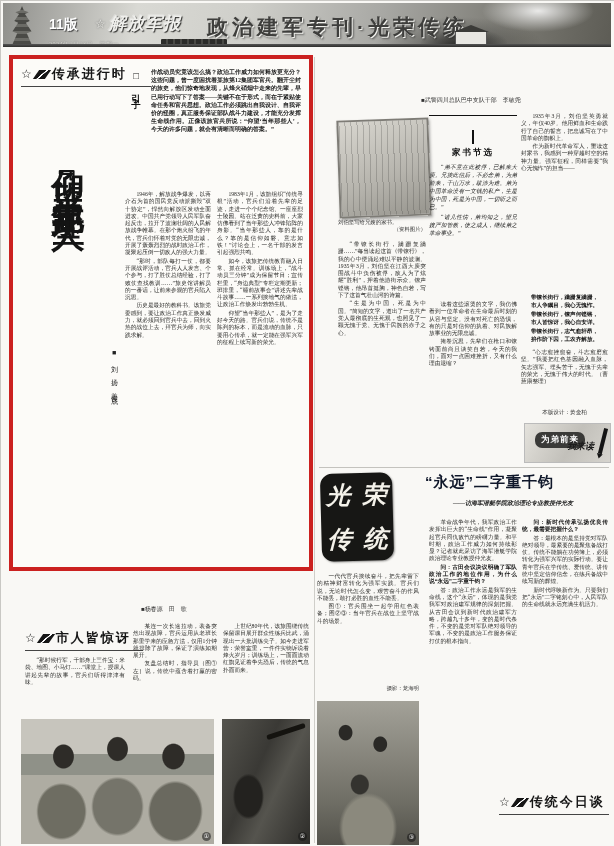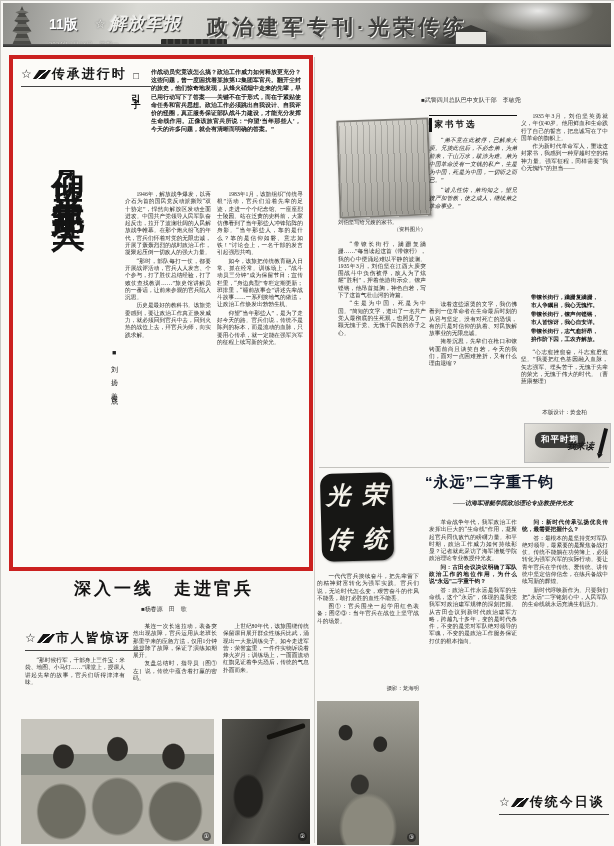--- a/index.html
+++ b/index.html
@@ -68,21 +68,21 @@
   .feat-title{position:absolute;left:330px;top:58px;width:280px;text-align:center;font-size:20px;font-weight:900;
       letter-spacing:3px;color:#121212;font-family:"Liberation Sans","DejaVu Sans",sans-serif;}
   .feat-byline{position:absolute;left:330px;top:95px;width:280px;text-align:center;font-size:6px;color:#333;}
   .letter-photo{position:absolute;left:337px;top:118px;width:88px;height:94px;transform:rotate(-2deg);
       background:
         repeating-linear-gradient(90deg, rgba(60,60,58,.25) 0 1px, rgba(0,0,0,0) 1px 6px),
         linear-gradient(160deg,#d8d6cf,#b5b3ac 60%,#97958e);
       border:2px solid #7e7c76;box-shadow:1px 2px 3px rgba(0,0,0,.35);}
   .photo-caption{position:absolute;font-size:5.4px;line-height:7px;color:#333;}
   .letterbox{position:absolute;left:428px;top:114px;width:88px;height:180px;}
-  .letterbox .head{border-top:1.5px solid #111;padding-top:2px;display:flex;align-items:center;gap:3px;}
+  .letterbox .head{border-top:1.5px solid #111;padding-top:14px;display:flex;align-items:center;gap:3px;flex-direction:column;}
   .letterbox .bar{width:2.5px;height:14px;background:#111;}
   .letterbox .t{font-size:8.5px;font-weight:900;letter-spacing:2px;color:#111;
       font-family:"Liberation Sans","DejaVu Sans",sans-serif;}
   .letterbox .excerpt{margin-top:4px;font-size:5.7px;line-height:8px;color:#222;font-style:italic;text-align:justify;}
   .letterbox .excerpt p{margin:0 0 2px 0;text-indent:2em;}
   .feat-c1{left:337px;top:240px;width:88px;height:222px;}
   .feat-c2{left:428px;top:300px;width:88px;height:162px;}
   .feat-c3{left:520px;top:112px;width:87px;height:250px;}
   .poem{position:absolute;left:520px;top:292px;width:87px;font-size:5.6px;line-height:8.4px;color:#111;
       text-align:center;font-weight:bold;}
@@ -236,21 +236,21 @@
     <div>市人皆惊讶，我心自安详。</div>
     <div>带镣长街行，志气愈轩昂，</div>
     <div>拚作阶下囚，工农齐解放。</div>
   </div>
   <div class="body-col abs feat-close">
     <p>“心志愈挫愈奋，斗志愈磨愈坚。”我要把红色基因融入血脉，矢志强军、埋头苦干，无愧于先辈的荣光，无愧于伟大的时代。（曹慧康整理）</p>
   </div>
   <div class="feat-credit">本版设计：黄金柏</div>
 
   <div class="badge">
-    <span class="ribbon">和平时期</span>
+    <span class="ribbon">为弟前来</span>
     <span class="script">我来读</span>
     <span class="pen"></span>
   </div>
 
   <div class="seal">
     <span>光</span>
     <span>荣</span>
     <span>传</span>
     <span>统</span>
   </div>
@@ -261,21 +261,20 @@
     <p>革命战争年代，我军政治工作发挥出巨大的“生命线”作用，凝聚起官兵同仇敌忾的磅礴力量。和平时期，政治工作威力如何持续彰显？记者就此采访了海军潜艇学院政治理论专业教授仲光友。</p>
     <p class="q">问：古田会议决议明确了军队政治工作的地位作用，为什么说“永远”二字重千钧？</p>
     <p>答：政治工作永远是我军的生命线，这个“永远”，体现的是我党我军对政治建军规律的深刻把握。从古田会议到新时代政治建军方略，跨越九十多年，变的是时代条件，不变的是党对军队绝对领导的军魂，不变的是政治工作服务保证打仗的根本指向。</p>
   </div>
   <div class="body-col abs int-c2">
     <p class="q">问：新时代传承弘扬优良传统，最需要把握什么？</p>
     <p>答：最根本的是坚持党对军队绝对领导，最紧要的是聚焦备战打仗。传统不能躺在功劳簿上，必须转化为强军兴军的实际行动。要让青年官兵在学传统、爱传统、讲传统中坚定信仰信念，在练兵备战中续写新的辉煌。</p>
     <p>新时代呼唤新作为。只要我们把“永远”二字铭刻心中，人民军队的生命线就永远充满生机活力。</p>
   </div>
 
-  <div class="fl-title">深入一线　走进官兵</div>
   <div class="fl-byline">■杨春源　田　歌</div>
 
   <div class="sec-label" style="left:24px;top:628px;width:118px;">
     <span class="star">☆</span>
     <span class="flag"></span>
     <span class="txt">市人皆惊讶</span>
   </div>
 
   <div class="body-col abs fl-c1">
     <p>“那时候行军，干部身上三件宝：米袋、地图、小马灯……”课堂上，授课人讲起先辈的故事，官兵们听得津津有味。</p>

